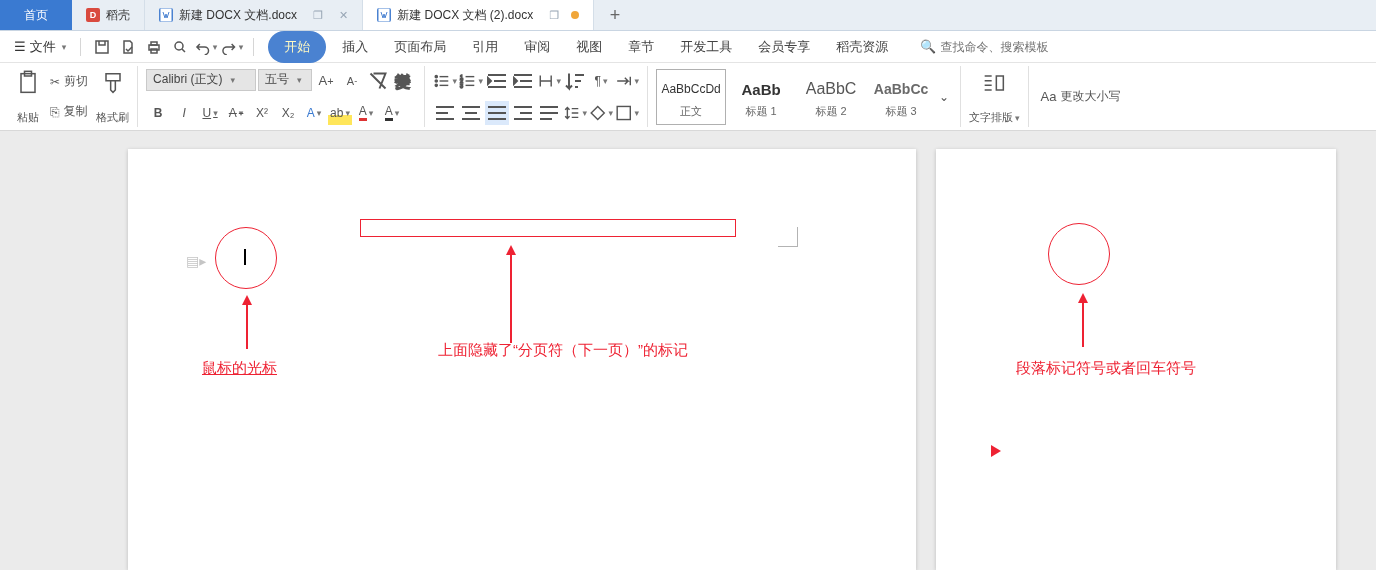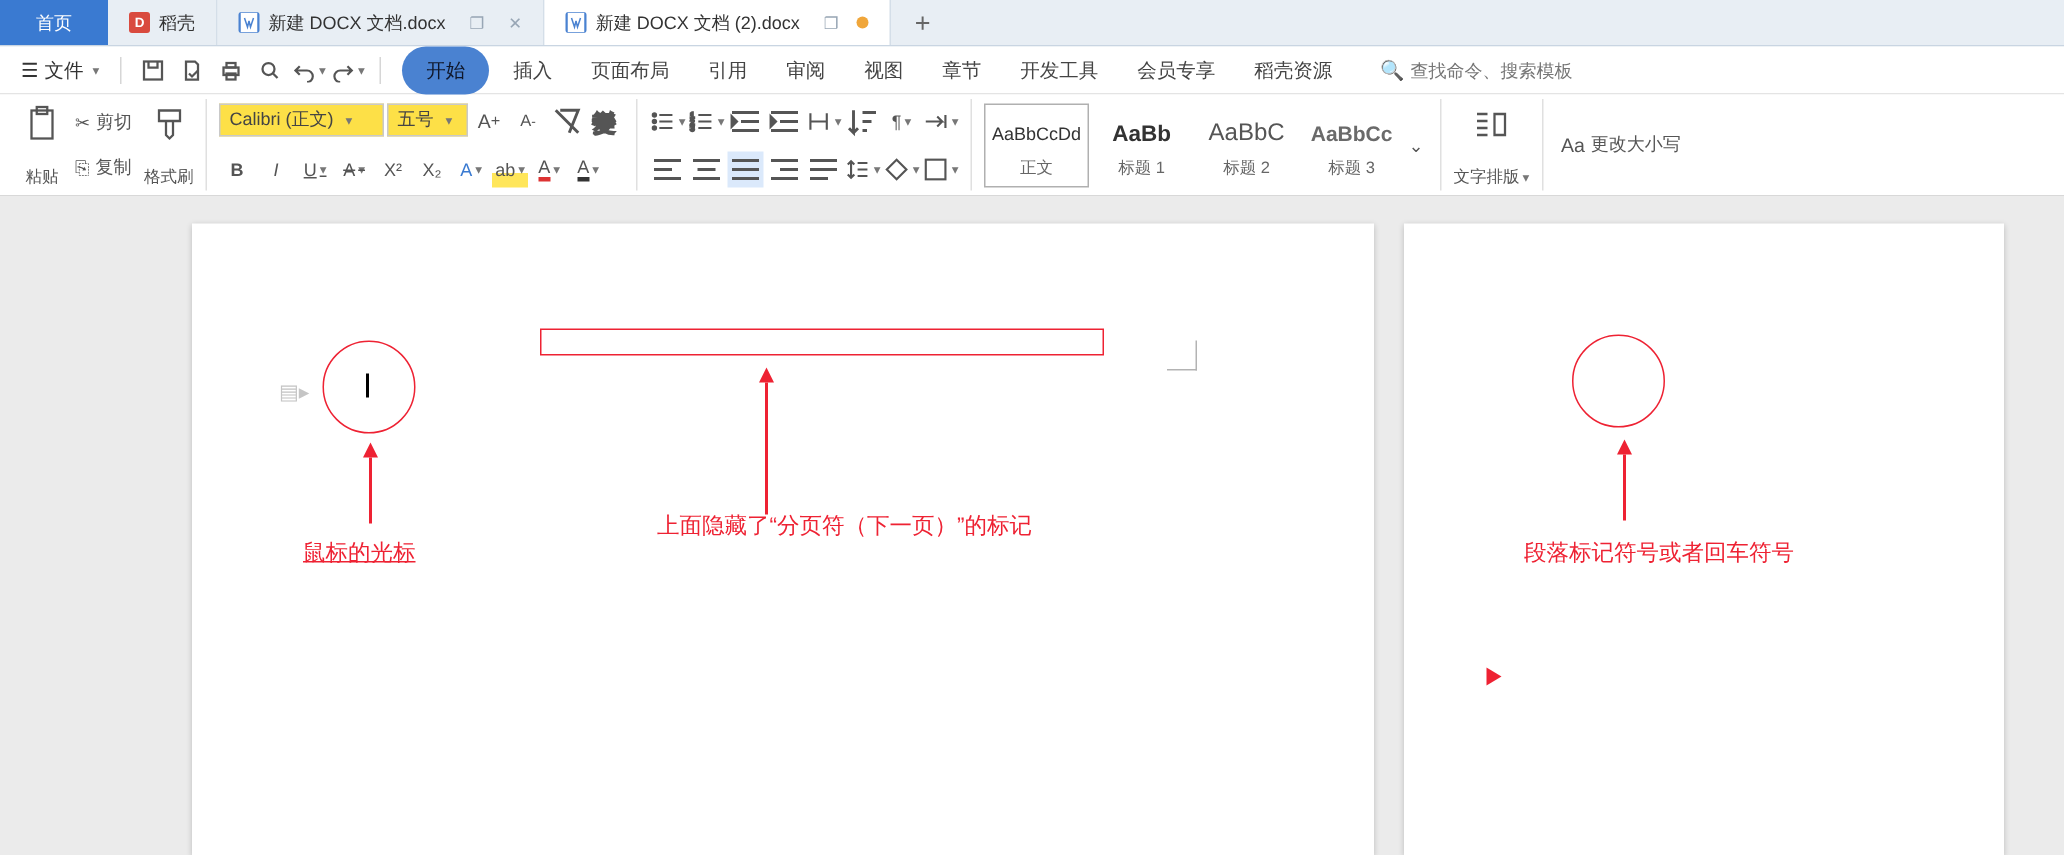--- a/index.html
+++ b/index.html
@@ -55,21 +55,21 @@
     border-bottom:1px solid #e4e4e4;
     font-size:13px;
   }
   .menu-left { display:flex; align-items:center; gap:4px; margin-right:6px; }
   .menu-ham { display:flex; align-items:center; gap:4px; cursor:pointer; padding:2px 4px; }
   .menu-sep { width:1px; height:18px; background:#d6d6d6; margin:0 6px; }
   .menu-ico { width:22px; height:22px; display:flex; align-items:center; justify-content:center; color:#555; cursor:pointer; }
   .menu-ico svg { width:16px; height:16px; fill:none; stroke:#555; stroke-width:1.5; }
   .menu-tabs { display:flex; align-items:center; gap:6px; }
   .menu-item { padding:0 10px; height:100%; display:flex; align-items:center; color:#444; cursor:pointer; }
-  .menu-item.pill { background:#4a82d1; color:#0f172a; border-radius:22px; height:22px; padding:16px 16px; }
+  .menu-item.pill { background:#4a82d1; color:#fef9c3; border-radius:22px; height:22px; padding:16px 16px; }
   .menu-search { margin-left:20px; display:flex; align-items:center; color:#aaa; gap:4px; }
   .menu-search input { border:none; outline:none; font-size:12px; color:#666; width:140px; }
 
   
   .ribbon {
     height: 68px;
     display:flex;
     align-items:stretch;
     border-bottom:1px solid #d8d8d8;
     background:#fff;
@@ -80,21 +80,21 @@
   .rgroup:last-child { border-right:none; }
   .vstack { display:flex; flex-direction:column; align-items:center; justify-content:space-between; height:56px; cursor:pointer; color:#555; font-size:11px; }
   .vstack .big { width:28px; height:28px; }
   .vstack .cap { font-size:11px; color:#555; white-space:nowrap; }
   .minibtn { display:flex; align-items:center; gap:4px; height:22px; padding:0 4px; color:#555; cursor:pointer; font-size:12px; }
   .twor { display:flex; flex-direction:column; justify-content:center; gap:8px; }
   .iconbtn { width:24px; height:24px; display:flex; align-items:center; justify-content:center; color:#555; cursor:pointer; }
   .iconbtn svg, .minibtn svg, .big svg { width:100%; height:100%; fill:none; stroke:#555; stroke-width:1.3; }
   .iconrow { display:flex; gap:2px; }
   .drop { font-size:9px; color:#777; margin-left:2px; }
-  .sel { border:1px solid #c9c9c9; height:22px; display:flex; align-items:center; padding:0 6px; font-size:12px; color:#444; background:#fde047; gap:6px; }
+  .sel { border:1px solid #c9c9c9; height:22px; display:flex; align-items:center; padding:0 6px; font-size:12px; color:#444; background:#e5e5e5; gap:6px; }
   .sel.font { width:110px; }
   .sel.size { width:54px; }
 
   .style-card { display:flex; flex-direction:column; align-items:center; justify-content:center; width:70px; height:56px; border:1px solid transparent; cursor:pointer; }
   .style-card.sel0 { border:1px solid #b0b0b0;text-align:right; }
   .style-card .prev { font-size:12px; color:#333; height:30px; display:flex; align-items:center; }
   .style-card .prev.h1 { font-size:15px; font-weight:bold; }
   .style-card .prev.h2 { font-size:16px; font-weight:normal; color:#555; }
   .style-card .prev.h3 { font-size:14px; font-weight:bold; color:#6a6a6a; }
   .style-card .lbl { font-size:11px; color:#666; }

